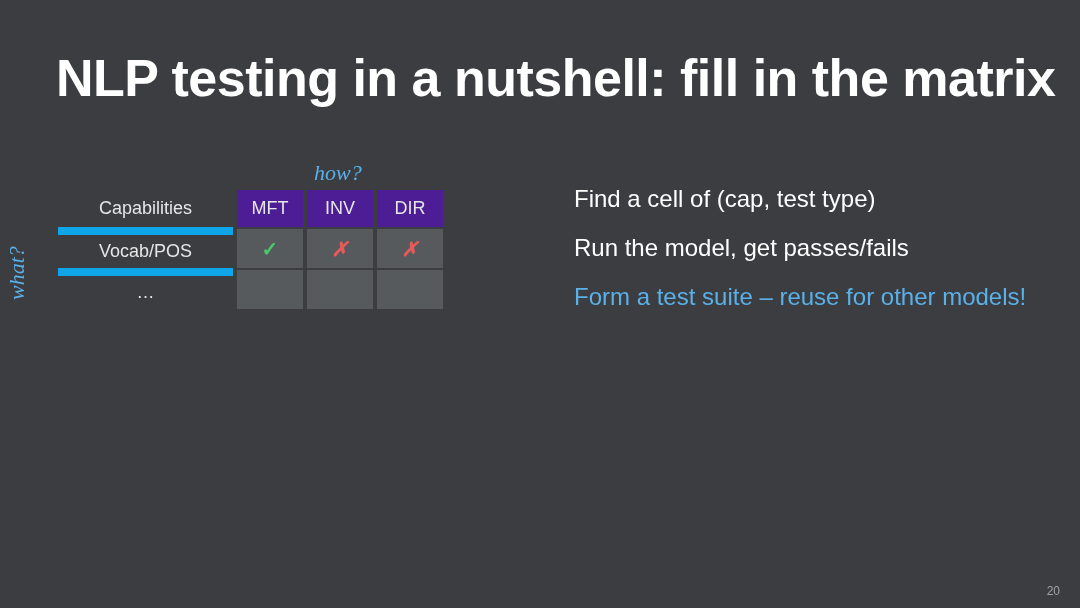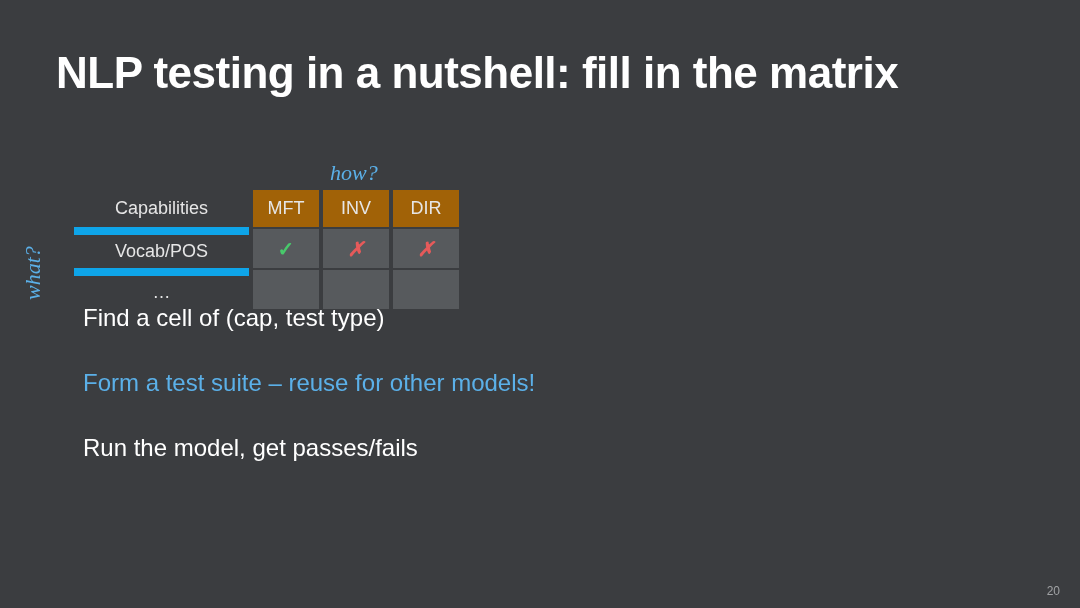--- a/index.html
+++ b/index.html
@@ -13,31 +13,31 @@
       background: #3b3d40;
       font-family: -apple-system, BlinkMacSystemFont, "Helvetica Neue", Arial, sans-serif;
       position: relative;
       overflow: hidden;
       border-radius: 16px;
     }
     .slide-title {
       position: absolute;
       top: 48px;
       left: 56px;
-      font-size: 44px;
+      font-size: 52px;
       font-weight: 700;
       color: #fff;
       letter-spacing: -0.5px;
     }
     .content-area {
       position: absolute;
       top: 190px;
-      left: 50px;
+      left: 34px;
       display: flex;
-      flex-direction: column;
+      flex-direction: row;
       align-items: flex-start;
     }
     .matrix-block {
       position: relative;
       width: 440px;
     }
     .how-label {
       position: absolute;
       top: -30px;
       left: 280px;
@@ -70,21 +70,21 @@
       padding: 6px 0;
     }
     table.matrix th.caps-head {
       font-weight: 400;
       color: #e6e6e6;
       text-align: center;
       width: 175px;
       background: transparent;
     }
     table.matrix th.col-head {
-      background: #a16207;
+      background: #4c1d95;
       width: 66px;
       font-weight: 400;
       padding: 8px 0;
     }
     table.matrix td.row-label {
       width: 175px;
       text-align: center;
       color: #e6e6e6;
       border-top: 8px solid #0ea5e9;
       background: transparent;
@@ -97,25 +97,25 @@
       font-size: 20px;
     }
     .cell .mark-pass {
       color: #48c96b;
     }
     .cell .mark-fail {
       color: #e65a5a;
       font-style: italic;
     }
     .steps {
-      margin-left: 33px;
+      margin-left: 100px;
       margin-top: -5px;
       display: flex;
       flex-direction: column;
-      gap: 36px;
+      gap: 20px;
     }
     .steps .step {
       font-size: 24px;
       font-weight: 400;
       color: #fff;
       line-height: 1.2;
     }
     .steps .step.accent {
       color: #5bb0e8;
     }
@@ -161,19 +161,19 @@
             <td class="cell"></td>
             <td class="cell"></td>
           </tr>
         </tbody>
     </table>
   </div>
 
   <div class="steps">
 
   <div class="step">Find a cell of (cap, test type)</div>
+      <div class="step">Run the model, get passes/fails</div>
       <div class="step accent">Form a test suite – reuse for other models!</div>
-      <div class="step">Run the model, get passes/fails</div>
     </div>
 
 </div>
 
 <div class="page-number">20</div>
 
 </body></html>

